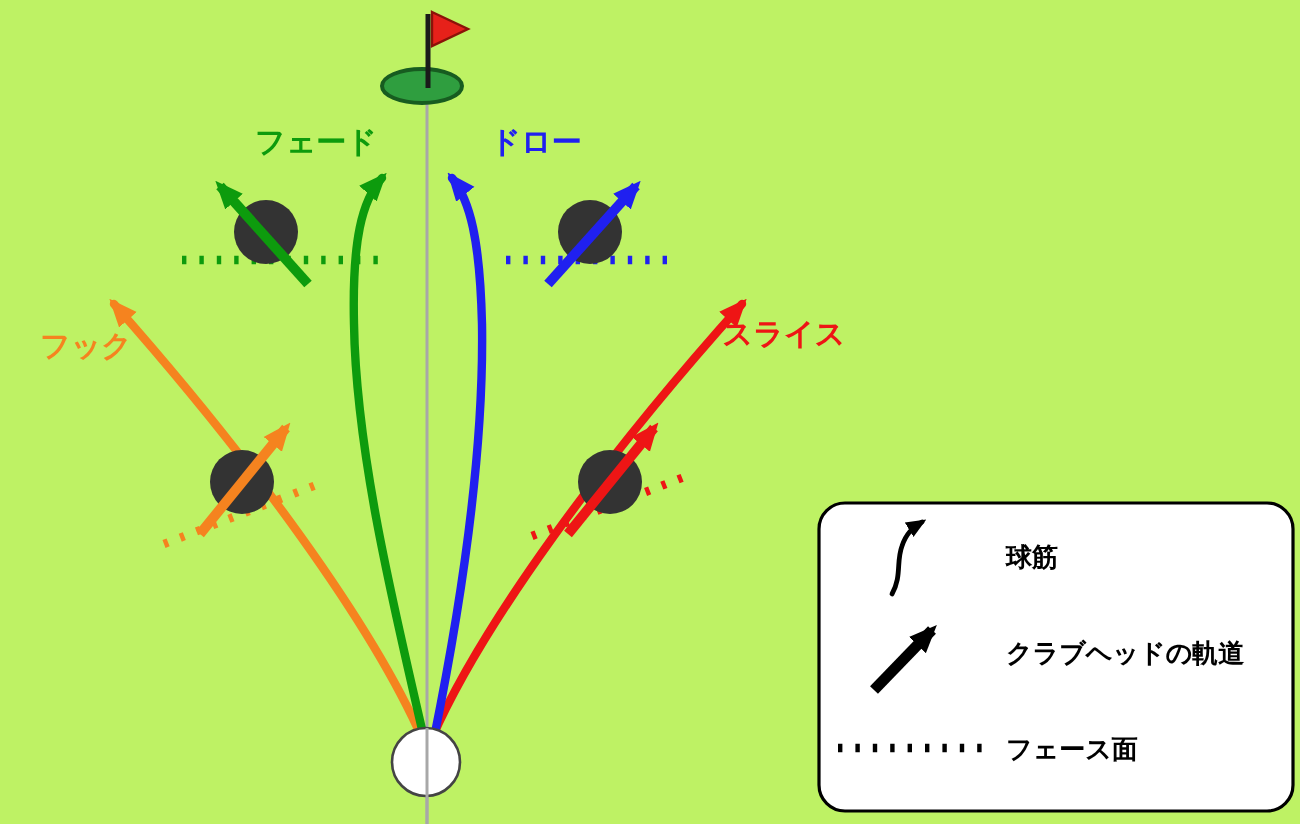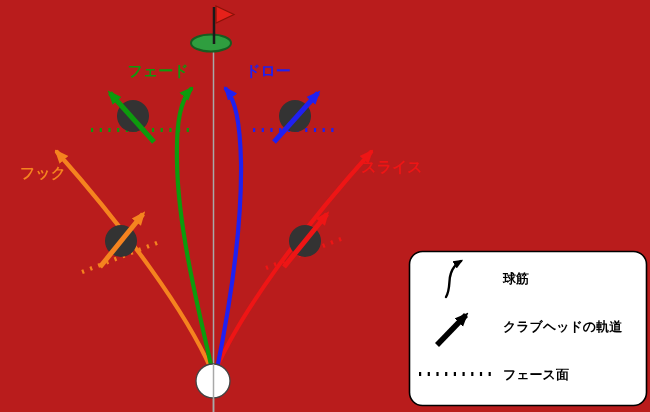--- a/index.html
+++ b/index.html
@@ -1,19 +1,19 @@
 <!DOCTYPE html>
 <html><head>
 <meta charset="utf-8">
 <style>
   html,body{margin:0;padding:0;background:#ffffff;}
   .stage{
     position:relative;
     width:650px;height:412px;
-    background:#b91c1c;
+    background:#bef264;
     overflow:hidden;
     font-family:"DejaVu Sans","Liberation Sans",sans-serif;
   }
   svg{display:block;}
   .traj{fill:none;stroke-width:4.2;stroke-linecap:round;}
   .club-arrow{stroke-width:5;stroke-linecap:butt;}
   .face-line{stroke-width:4.2;stroke-dasharray:2.2 6.5;stroke-linecap:butt;fill:none;}
   .lbl{font:bold 15px "DejaVu Sans","Liberation Sans",sans-serif;}
   .lgl{font:bold 13px "DejaVu Sans","Liberation Sans",sans-serif;fill:#000;}
 </style>

